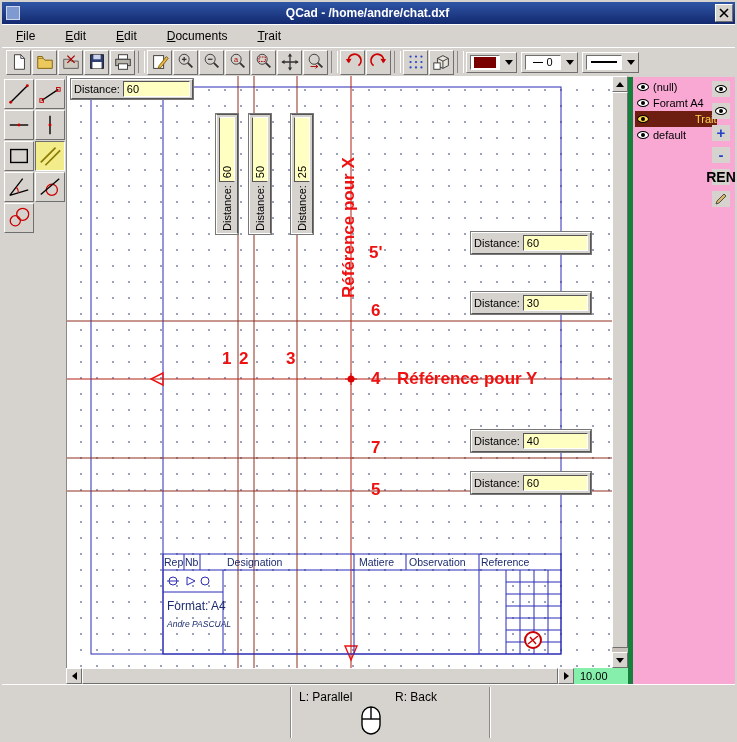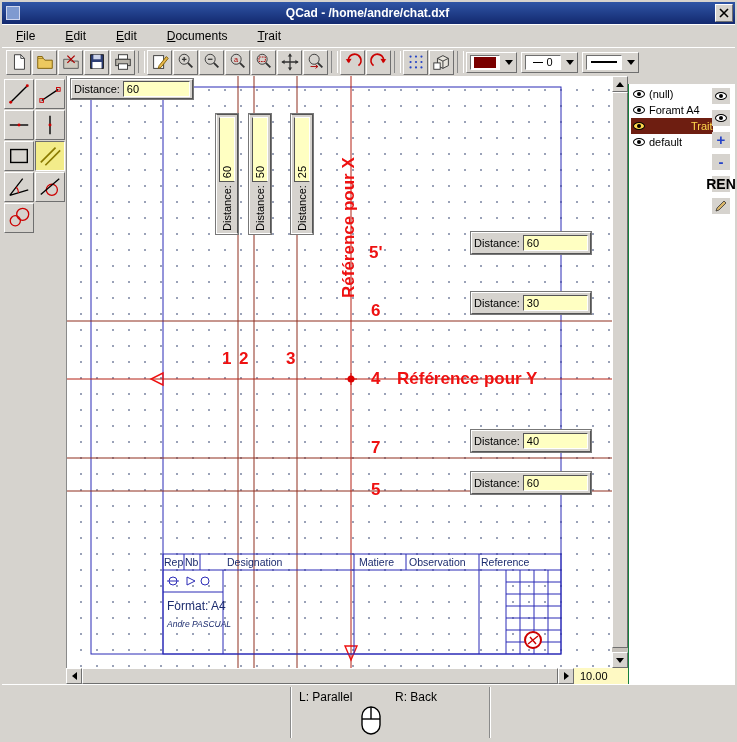--- a/index.html
+++ b/index.html
@@ -65,25 +65,25 @@
   .vscroll { position:absolute; left:610px; top:0; width:16px; height:592px; background:#c6c2bb; }
   .hscroll-row { position:absolute; left:64px; top:592px; width:562px; height:16px; background:#d6d3ce; display:flex; }
   .hscroll { position:relative; width:508px; height:16px; background:#c6c2bb; }
   .sb-btn { position:absolute; width:16px; height:16px; background:#d6d3ce; border:1px solid;
     border-color:#fff #6f6f6f #6f6f6f #fff; display:flex; align-items:center; justify-content:center; }
   .sb-thumb { position:absolute; background:#d6d3ce; border:1px solid; border-color:#fff #6f6f6f #6f6f6f #fff; }
   .tri-up2 { width:0;height:0;border:4px solid transparent;border-bottom:5px solid #000; margin-bottom:4px;}
   .tri-dn2 { width:0;height:0;border:4px solid transparent;border-top:5px solid #000; margin-top:4px;}
   .tri-lf2 { width:0;height:0;border:4px solid transparent;border-right:5px solid #000; margin-right:4px;}
   .tri-rt2 { width:0;height:0;border:4px solid transparent;border-left:5px solid #000; margin-left:4px;}
-  .grid-readout { width:54px; height:16px; font-size:11px; color:#000; display:flex; align-items:center; justify-content:flex-start; padding-left:6px; background:#fef9c3; }
-
-  
-  .layers { position:absolute; left:626px; top:8px; width:107px; height:608px; background:#ffffff;
-    border-left:1px solid #15803d; }
+  .grid-readout { width:54px; height:16px; font-size:11px; color:#000; display:flex; align-items:center; justify-content:flex-start; padding-left:6px; background:#86efac; }
+
+  
+  .layers { position:absolute; left:626px; top:1px; width:107px; height:608px; background:#f9a8d4;
+    border-left:5px solid #15803d; }
   .layer-list { position:absolute; left:2px; top:2px; width:82px; }
   .layer-row { display:flex; align-items:center; gap:4px; height:16px; padding-left:2px; font-size:11px; color:#000; }
   .layer-row.selected { background:#6e1e11; color:#ffd84d;gap:46px; }
   .eye { display:inline-block; width:12px; height:8px; border:1px solid #000; border-radius:50%;
     background:#fff; position:relative; flex:0 0 auto; }
   .eye::after { content:""; position:absolute; left:3px; top:1px; width:4px; height:4px; background:#000; border-radius:50%; }
   .layer-row.selected .eye { background:#ffd84d; }
   .layer-side { position:absolute; right:4px; top:4px; width:20px; display:flex; flex-direction:column; align-items:center; gap:6px; }
   .mini-btn { width:18px; height:16px; display:flex; align-items:center; justify-content:center; background:#d6d3ce; border:none; padding:0; }
   .plusminus { font-size:15px; font-weight:bold; color:#2442c8; line-height:12px; }

